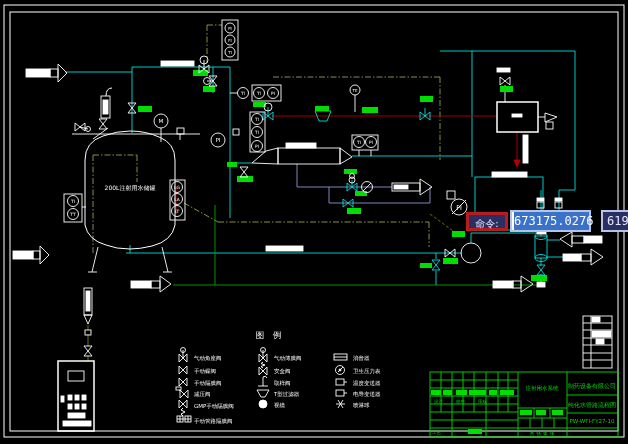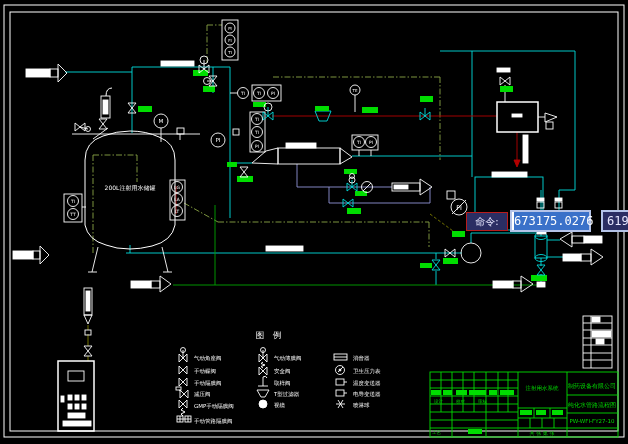--- a/index.html
+++ b/index.html
@@ -1,20 +1,20 @@
 <!DOCTYPE html>
 <html><head>
 <meta charset="utf-8">
 <style>
   html,body{margin:0;padding:0;background:#000;}
   #root{position:relative;width:628px;height:444px;background:#000;overflow:hidden;
         font-family:"DejaVu Sans",sans-serif;}
   #pid-svg{position:absolute;left:0;top:0;}
   .cmd-label{position:absolute;left:466px;top:212px;width:42px;height:19px;
-     background:#2b2e63;border:1px solid #b91c1c;color:#e8e8ff;font-size:10px;
+     background:#2b2e63;border:3px solid #b91c1c;color:#e8e8ff;font-size:10px;
      line-height:18px;text-align:center;box-sizing:border-box;}
   .cmd-field1{position:absolute;left:510px;top:210px;width:81px;height:22px;
      border:2px solid #b4c3e8;background:#ffffff;box-sizing:border-box;
      font-family:"DejaVu Sans Mono",monospace;}
   .cmd-field1 span{display:block;margin-left:2px;height:100%;background:#3a71c9;
      color:#fff;font-size:12px;line-height:18px;text-align:center;}
   .cmd-field2{position:absolute;left:601px;top:210px;width:40px;height:22px;
      border:2px solid #b4c3e8;background:#2b2e63;color:#e8e8ff;box-sizing:border-box;
      font-size:12px;line-height:18px;padding-left:4px;
      font-family:"DejaVu Sans Mono",monospace;}

